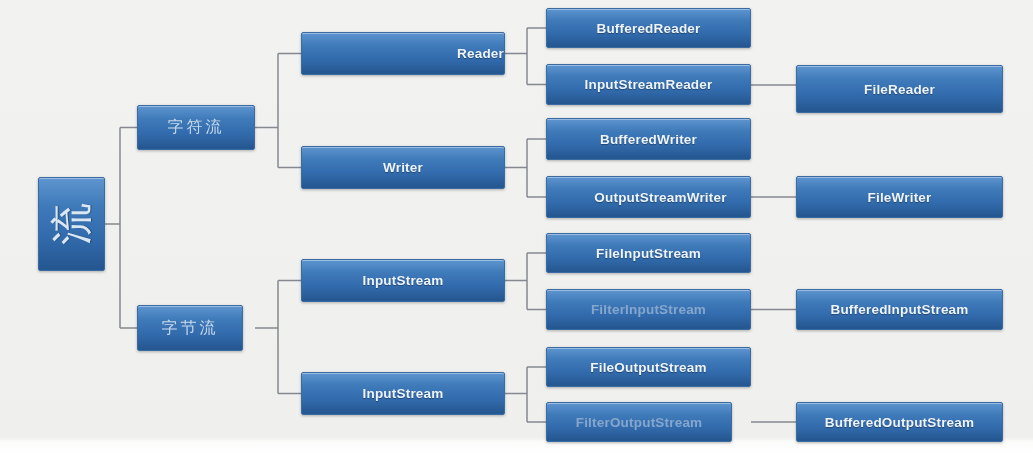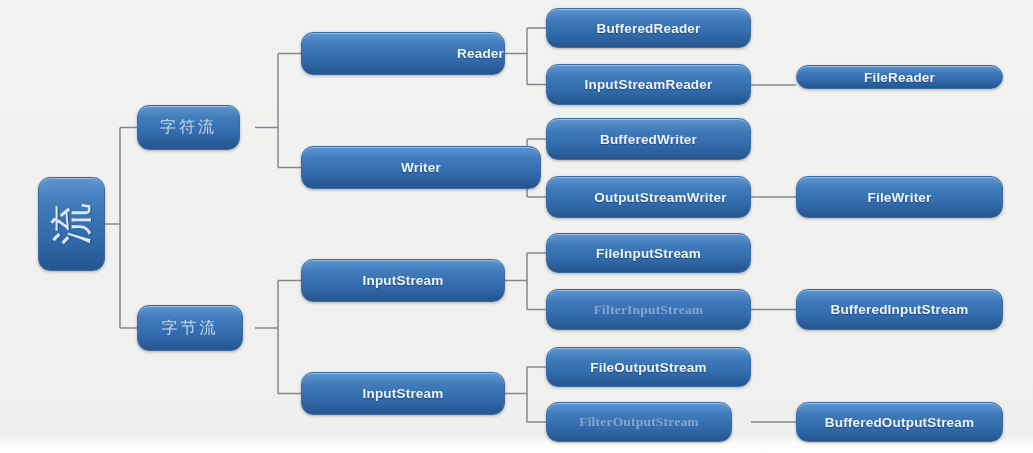--- a/index.html
+++ b/index.html
@@ -21,66 +21,66 @@
     background:linear-gradient(180deg,#f2f2f1 0%,var(--background) 96.5%,#fbfbfa 97.5%,#ffffff 100%);
     font-family:"Liberation Sans",sans-serif;
   }
   svg.connectors{position:absolute;left:0;top:0;width:1033px;height:453px;}
   svg.connectors path{fill:none;stroke:var(--connector);stroke-width:1.5;}
   .node{
     position:absolute;
     display:flex;align-items:center;justify-content:center;
     background:linear-gradient(180deg,var(--box-top) 0%,#3f7ab9 30%,var(--box-mid) 62%,var(--box-bottom) 100%);
     border:1px solid var(--box-border);
-    border-radius:12px;
+    border-radius:2px;
     box-shadow:0 1px 3px rgba(0,0,0,.28), inset 0 1px 0 rgba(255,255,255,.38);
     box-sizing:border-box;
   }
   .node .label{
     color:var(--text);
     font-weight:700;
     font-size:13.5px;
     letter-spacing:.2px;
     text-shadow:0 1px 1px rgba(0,0,0,.35);
     white-space:nowrap;
   }
-  .node .label.faded{color:var(--faded-text);text-shadow:none;font-family:Liberation Serif, serif;}
+  .node .label.faded{color:var(--faded-text);text-shadow:none;}
   .node .label.cjk{
     font-family:"DejaVu Serif",serif;
     font-weight:400;
     font-size:16px;
     letter-spacing:3px;
     color:var(--cjk-text);
     text-shadow:none;
   }
   .node .label.root-char{
     font-family:"DejaVu Serif",serif;
     font-weight:400;
     font-size:42px;
     color:#d9e7f5;
     transform:rotate(-90deg);
     letter-spacing:0;
   }
   
   #n-root{left:38px;top:177px;width:67px;height:94px;}
-  #n-char-stream{left:137px;top:105px;width:103px;height:45px;}
+  #n-char-stream{left:137px;top:105px;width:118px;height:45px;}
   #n-byte-stream{left:137px;top:305px;width:106px;height:46px;align-items:center;}
   #n-reader{left:301px;top:32px;width:204px;height:43px;justify-content:flex-end;}
-  #n-writer{left:301px;top:146px;width:240px;height:43px;}
+  #n-writer{left:301px;top:146px;width:204px;height:43px;}
   #n-input-stream{left:301px;top:259px;width:204px;height:43px;}
   #n-output-stream{left:301px;top:372px;width:204px;height:43px;}
   #n-buffered-reader{left:546px;top:8px;width:205px;height:40px;}
   #n-input-stream-reader{left:546px;top:64px;width:205px;height:41px;}
   #n-buffered-writer{left:546px;top:118px;width:205px;height:42px;}
   #n-output-stream-writer{left:546px;top:176px;width:205px;height:42px;padding-left:24px;}
   #n-file-input-stream{left:546px;top:233px;width:205px;height:40px;}
   #n-filter-input-stream{left:546px;top:289px;width:205px;height:41px;}
   #n-file-output-stream{left:546px;top:347px;width:205px;height:40px;}
   #n-filter-output-stream{left:546px;top:402px;width:186px;height:40px;}
-  #n-file-reader{left:796px;top:65px;width:207px;height:24px;}
+  #n-file-reader{left:796px;top:65px;width:207px;height:48px;}
   #n-file-writer{left:796px;top:176px;width:207px;height:42px;}
   #n-buffered-input-stream{left:796px;top:289px;width:207px;height:41px;}
   #n-buffered-output-stream{left:796px;top:402px;width:207px;height:40px;}
 </style>
 </head>
 <body>
 
 <div class="canvas">
 
   <svg class="connectors" viewBox="0 0 1033 453">

